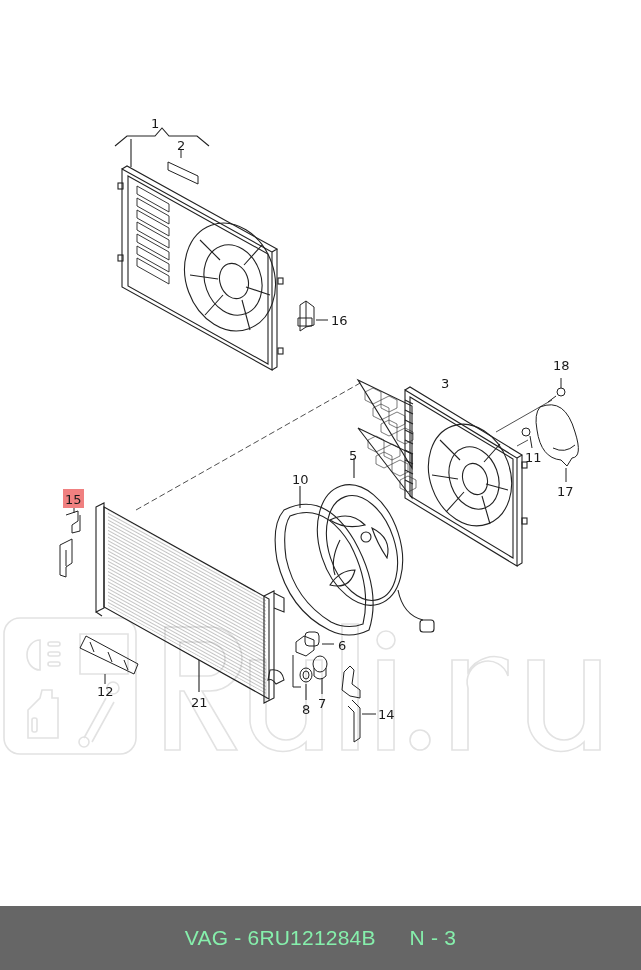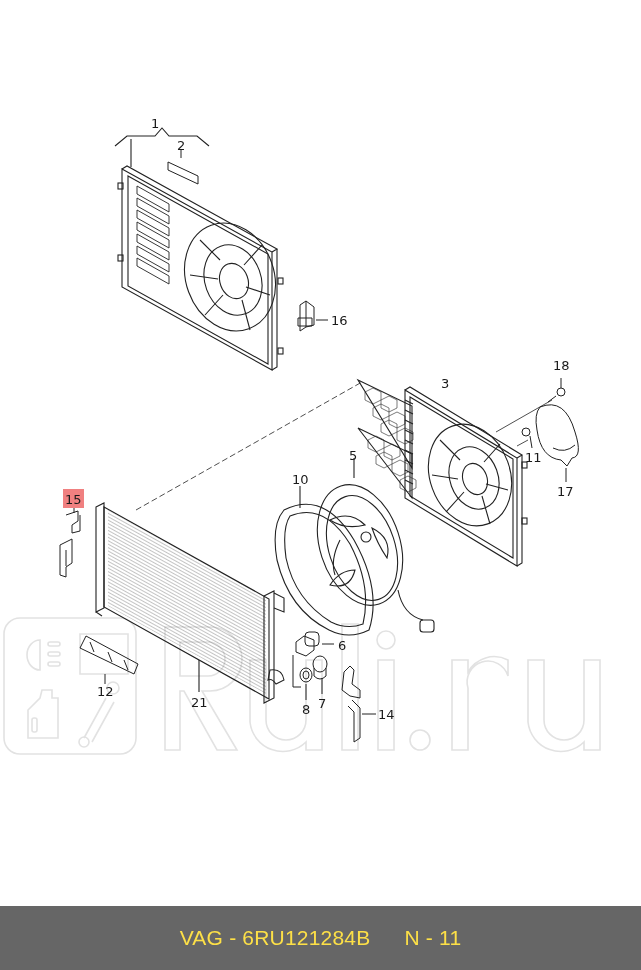--- a/index.html
+++ b/index.html
@@ -2,21 +2,21 @@
 <html><head>
 <meta charset="utf-8">
 <style>
   html, body { margin: 0; padding: 0; background: #ffffff; }
   body { width: 641px; height: 970px; position: relative; overflow: hidden; font-family: "DejaVu Sans", sans-serif; }
   #diagram { position: absolute; left: 0; top: 0; width: 641px; height: 906px; }
   svg text { font-family: "DejaVu Sans", sans-serif; font-size: 13px; fill: #1a1a1a; }
   .callout { cursor: pointer; }
   #footer {
     position: absolute; left: 0; top: 906px; width: 641px; height: 64px;
-    background: #666666; color: #fde047;
+    background: #666666; color: #86efac;
     display: flex; align-items: center; justify-content: center;
     font-family: "Liberation Sans", sans-serif; font-size: 21px; letter-spacing: 0.2px;
   }
   #footer .gap { display: inline-block; width: 34px; }
 </style>
 </head>
 <body>
 
 <div id="diagram">
 <svg width="641" height="906" viewBox="0 0 641 906" xmlns="http://www.w3.org/2000/svg">
@@ -232,14 +232,14 @@
     <text class="callout" x="557" y="496">17</text>
     <text class="callout" x="553" y="370">18</text>
     <text class="callout" x="191" y="707">21</text>
   </g>
 </svg>
 </div>
 
 <div id="footer">
   <span>VAG - 6RU121284B</span>
   <span class="gap"></span>
-  <span>N - 11</span>
+  <span>N - 3</span>
 </div>
 
 </body></html>

